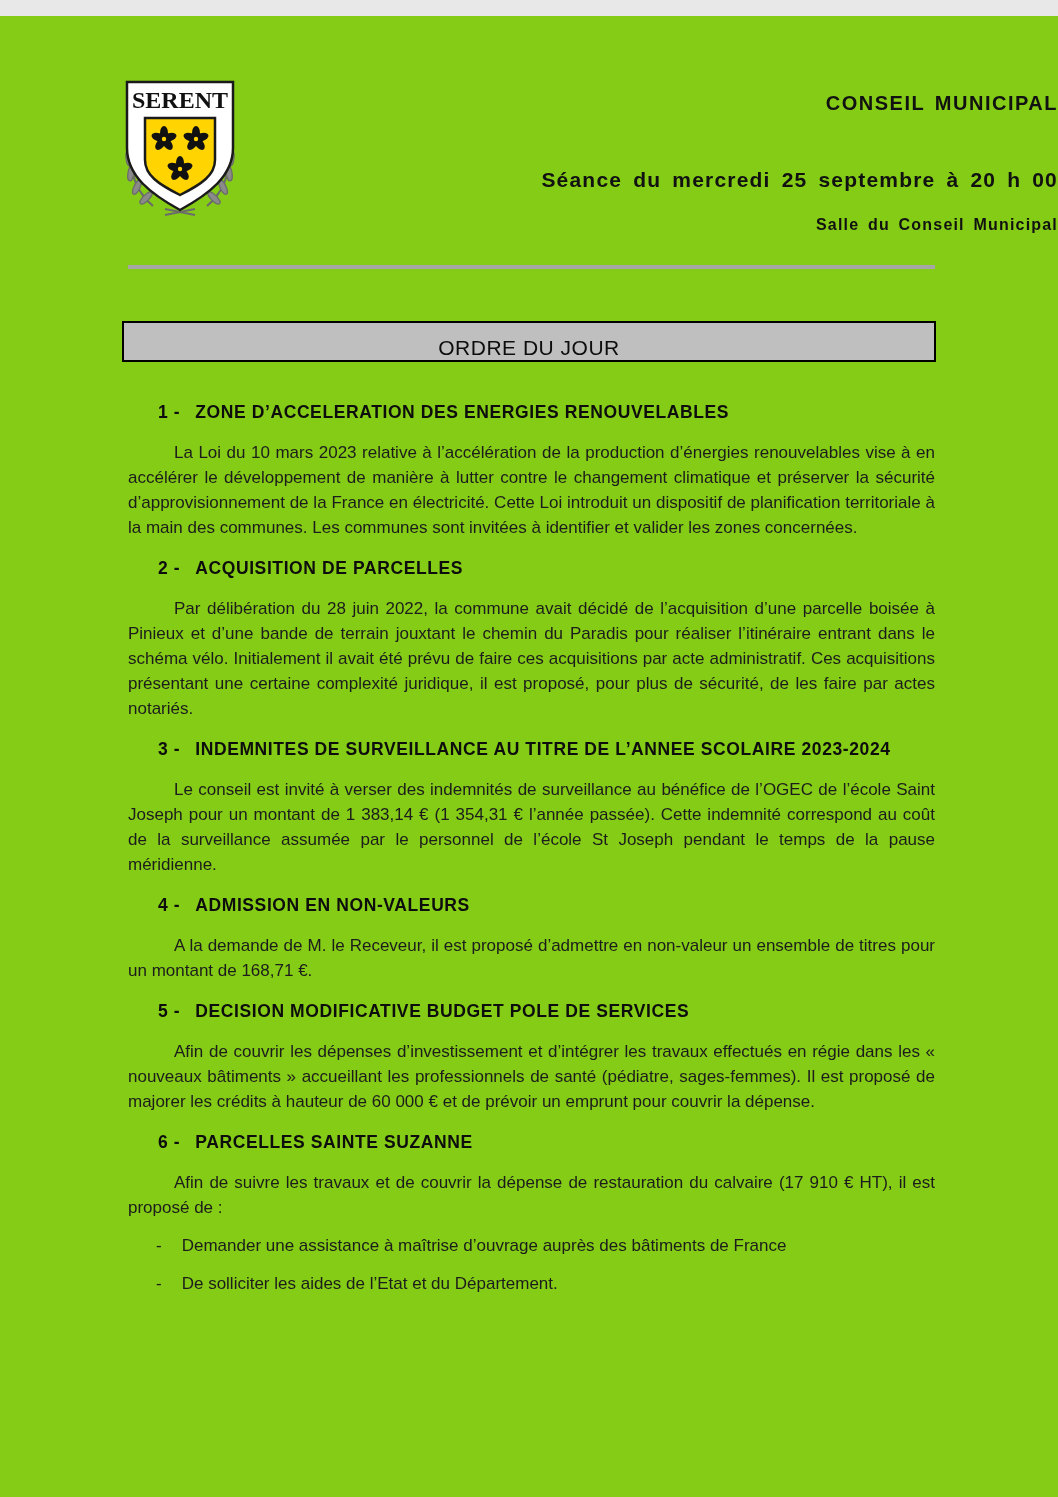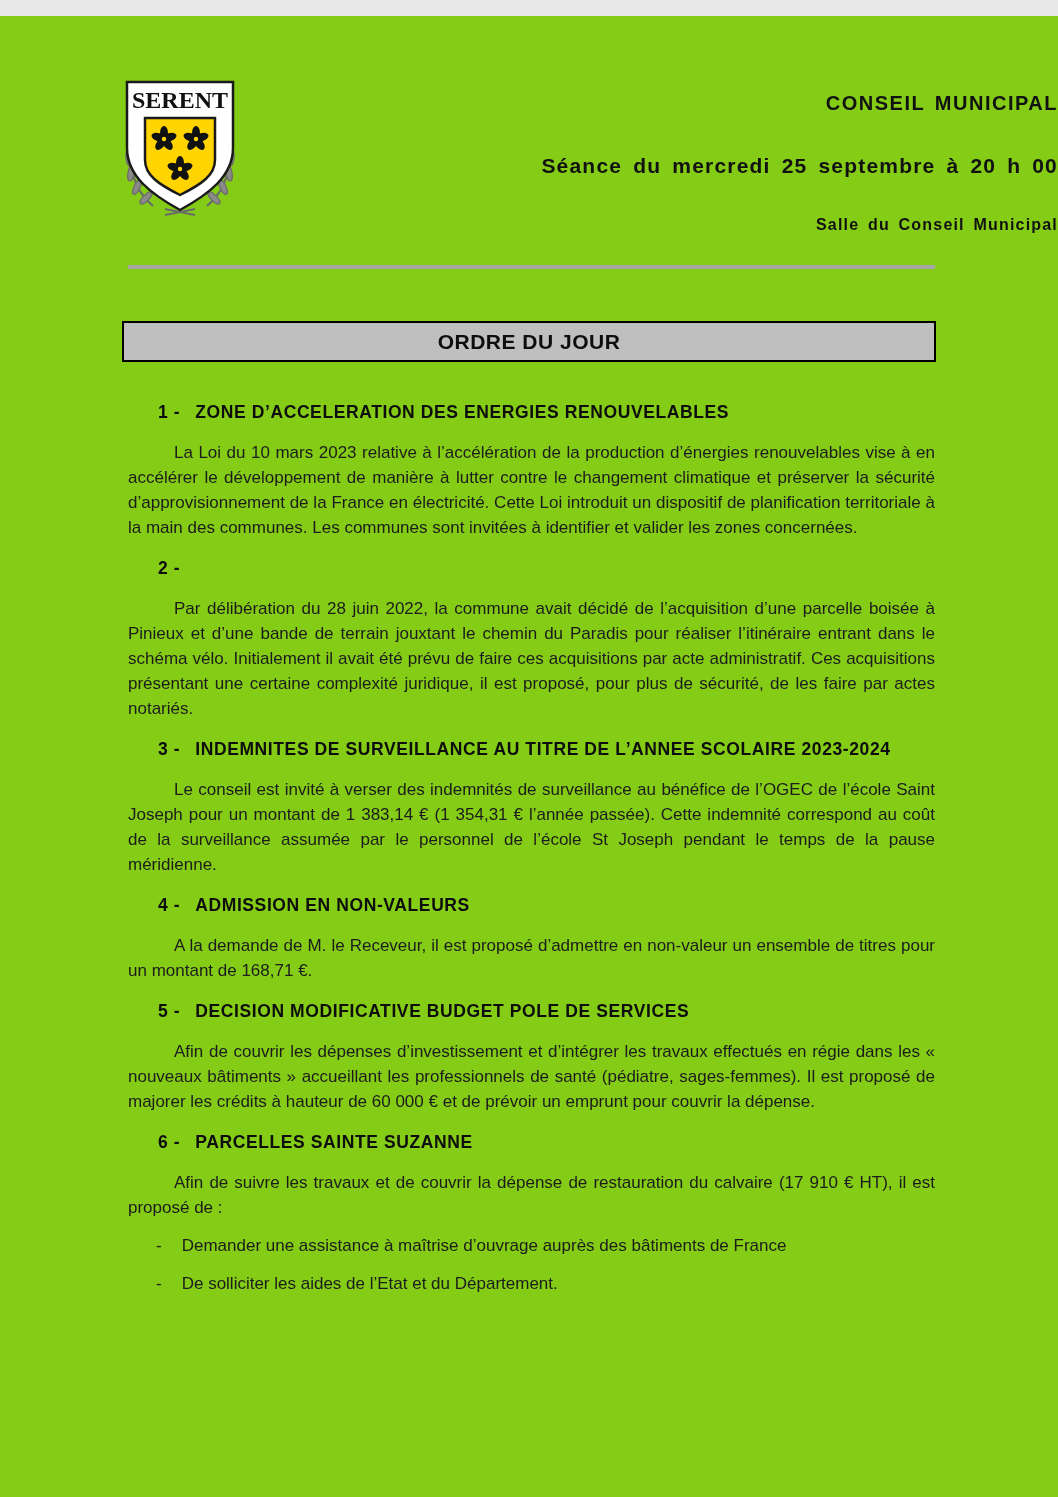--- a/index.html
+++ b/index.html
@@ -16,33 +16,33 @@
   
   .logo {
     position:absolute; left:115px; top:60px;
     width:130px; height:140px;
   }
   .hdr-line {
     position:absolute; left:0; width:100%;
     text-align:right; font-weight:bold; color:#111;
   }
   .hdr-title    { top:76px;  font-size:20px; letter-spacing:1.5px; word-spacing:3px; }
-  .hdr-session  { top:138px; font-size:21px; letter-spacing:1.2px; word-spacing:4px; }
+  .hdr-session  { top:152px; font-size:21px; letter-spacing:1.2px; word-spacing:4px; }
   .hdr-location { top:200px; font-size:16px; letter-spacing:1.2px; word-spacing:3px; }
   .separator {
     position:absolute; top:249px; left:128px;
     width:807px; height:4px; background:#a6a6a6;
   }
   
   .banner {
     position:absolute; top:305px; left:122px;
     width:814px; height:41px;
     background:#bfbfbf; border:2px solid #000;
-    display:flex; align-items:center; justify-content:center;
-    font-weight:bold; font-size:21px; letter-spacing:0.5px; color:#0d0d0d;
+    display:flex; align-items:flex-end; justify-content:center;
+    font-weight:normal; font-size:21px; letter-spacing:0.5px; color:#0d0d0d;
   }
   
   .content {
     position:absolute; top:368px; left:128px; width:807px;
     font-size:17px; line-height:25px;
   }
   .sec-heading {
     display:flex; gap:15px; align-items:baseline;
     margin:16px 0 15px 30px;
     font-weight:bold; font-size:17.5px; letter-spacing:0.6px;
@@ -139,20 +139,21 @@
       <div class="sec-heading">
         <span class="sec-number">1 -</span>
         <span class="sec-title">ZONE D’ACCELERATION DES ENERGIES RENOUVELABLES</span>
       </div>
       <p class="para">La Loi du 10 mars 2023 relative à l’accélération de la production d’énergies renouvelables vise à en accélérer le développement de manière à lutter contre le changement climatique et préserver la sécurité d’approvisionnement de la France en électricité. Cette Loi introduit un dispositif de planification territoriale à la main des communes. Les communes sont invitées à identifier et valider les zones concernées.</p>
     </div>
 
     <div>
       <div class="sec-heading">
         <span class="sec-number">2 -</span>
+        <span class="sec-title">ACQUISITION DE PARCELLES</span>
       </div>
       <p class="para">Par délibération du 28 juin 2022, la commune avait décidé de l’acquisition d’une parcelle boisée à Pinieux et d’une bande de terrain jouxtant le chemin du Paradis pour réaliser l’itinéraire entrant dans le schéma vélo. Initialement il avait été prévu de faire ces acquisitions par acte administratif. Ces acquisitions présentant une certaine complexité juridique, il est proposé, pour plus de sécurité, de les faire par actes notariés.</p>
     </div>
 
     <div>
       <div class="sec-heading">
         <span class="sec-number">3 -</span>
         <span class="sec-title">INDEMNITES DE SURVEILLANCE AU TITRE DE L’ANNEE SCOLAIRE 2023-2024</span>
       </div>
       <p class="para">Le conseil est invité à verser des indemnités de surveillance au bénéfice de l’OGEC de l’école Saint Joseph pour un montant de 1 383,14 € (1 354,31 € l’année passée). Cette indemnité correspond au coût de la surveillance assumée par le personnel de l’école St Joseph pendant le temps de la pause méridienne.</p>

